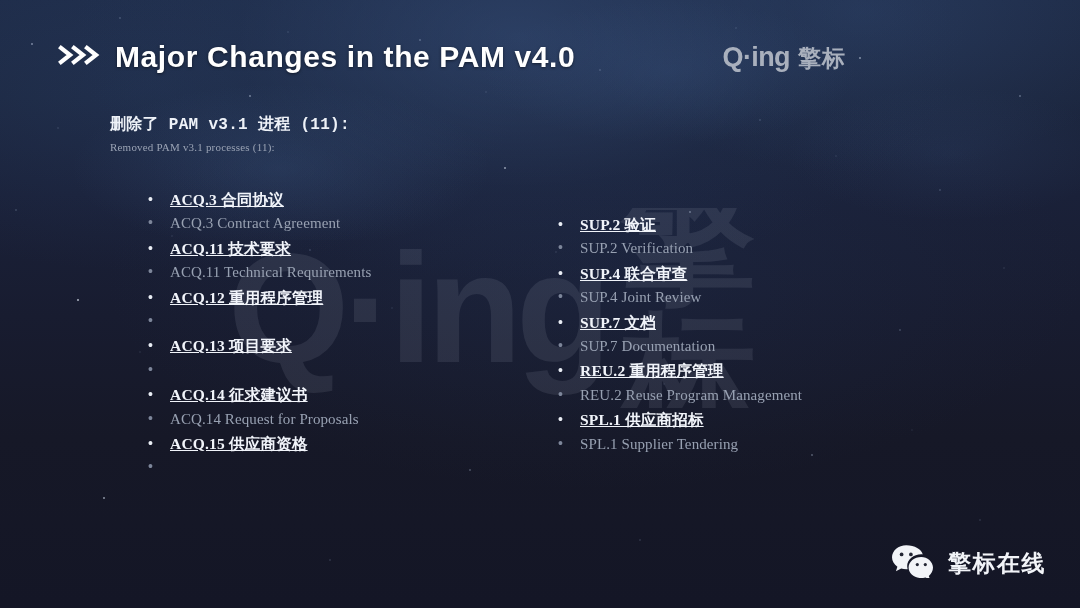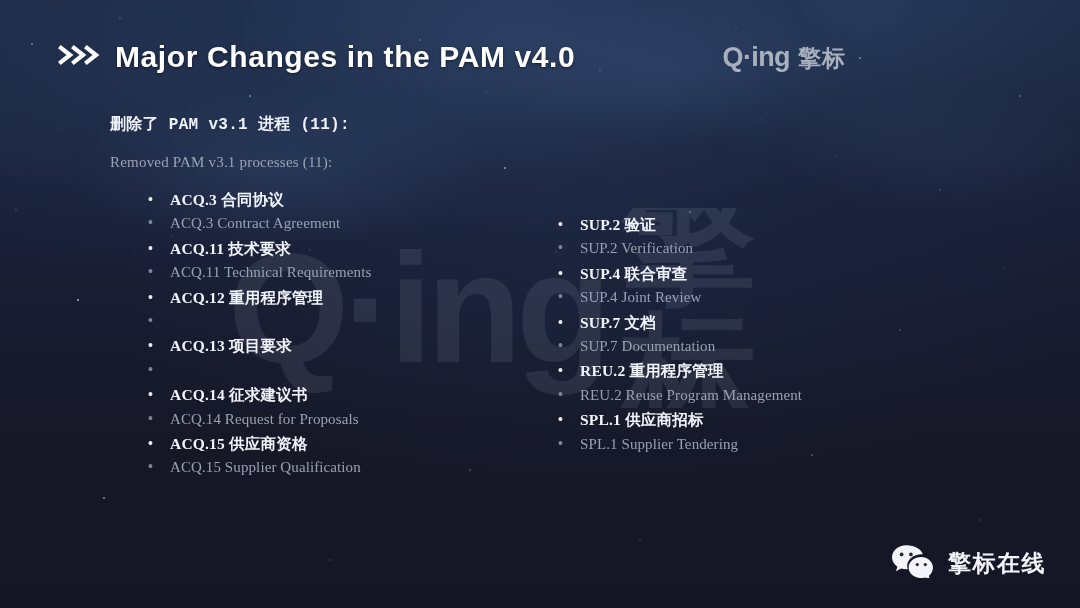--- a/index.html
+++ b/index.html
@@ -139,25 +139,25 @@
   }
   .subtitle-cn {
     font-family:Liberation Mono, monospace;
     font-size:16px; font-weight:700;
     color:#eef2f8;
     letter-spacing:.3px;
     line-height:1.5;
   }
   .subtitle-en {
     font-family:"Liberation Serif", serif;
-    font-size:15px; font-weight:400;
+    font-size:11px; font-weight:400;
     color:#9aa3b4;
     letter-spacing:.2px;
     line-height:1.55;
-    margin-top:14px;
+    margin-top:2px;
   }
 
   
   .col {
     position:absolute;
   }
   .col-left  { left:148px; top:192px; width:400px; }
   .col-right { left:558px; top:217px; width:380px; }
 
   .bullet-row {
@@ -175,20 +175,21 @@
   .bullet-text {
     font-family:"Liberation Serif", serif;
     line-height:1;
   }
 
   
   .lvl-cn .bullet-dot { color:#e9edf4; }
   .lvl-cn .bullet-text {
     font-size:15.5px; font-weight:700; color:#f1f4fa;
     letter-spacing:.2px;
+    text-decoration:underline;
   }
   
   .lvl-en .bullet-dot { color:#7d869a; }
   .lvl-en .bullet-text {
     font-size:15px; font-weight:400; color:#98a1b2;
     letter-spacing:.1px;
     text-align:right;
   }
 
   
@@ -279,21 +280,20 @@
       <div class="bullet-row lvl-en">
         <span class="bullet-dot">•</span>
         <span class="bullet-text">ACQ.14 Request for Proposals</span>
       </div>
       <div class="bullet-row lvl-cn">
         <span class="bullet-dot">•</span>
         <span class="bullet-text">ACQ.15 供应商资格</span>
       </div>
       <div class="bullet-row lvl-en">
         <span class="bullet-dot">•</span>
-        <span class="bullet-text">ACQ.15 Supplier Qualification</span>
       </div>
     </div>
   <div class="col col-right">
       <div class="bullet-row lvl-cn">
         <span class="bullet-dot">•</span>
         <span class="bullet-text">SUP.2 验证</span>
       </div>
       <div class="bullet-row lvl-en">
         <span class="bullet-dot">•</span>
         <span class="bullet-text">SUP.2 Verification</span>

